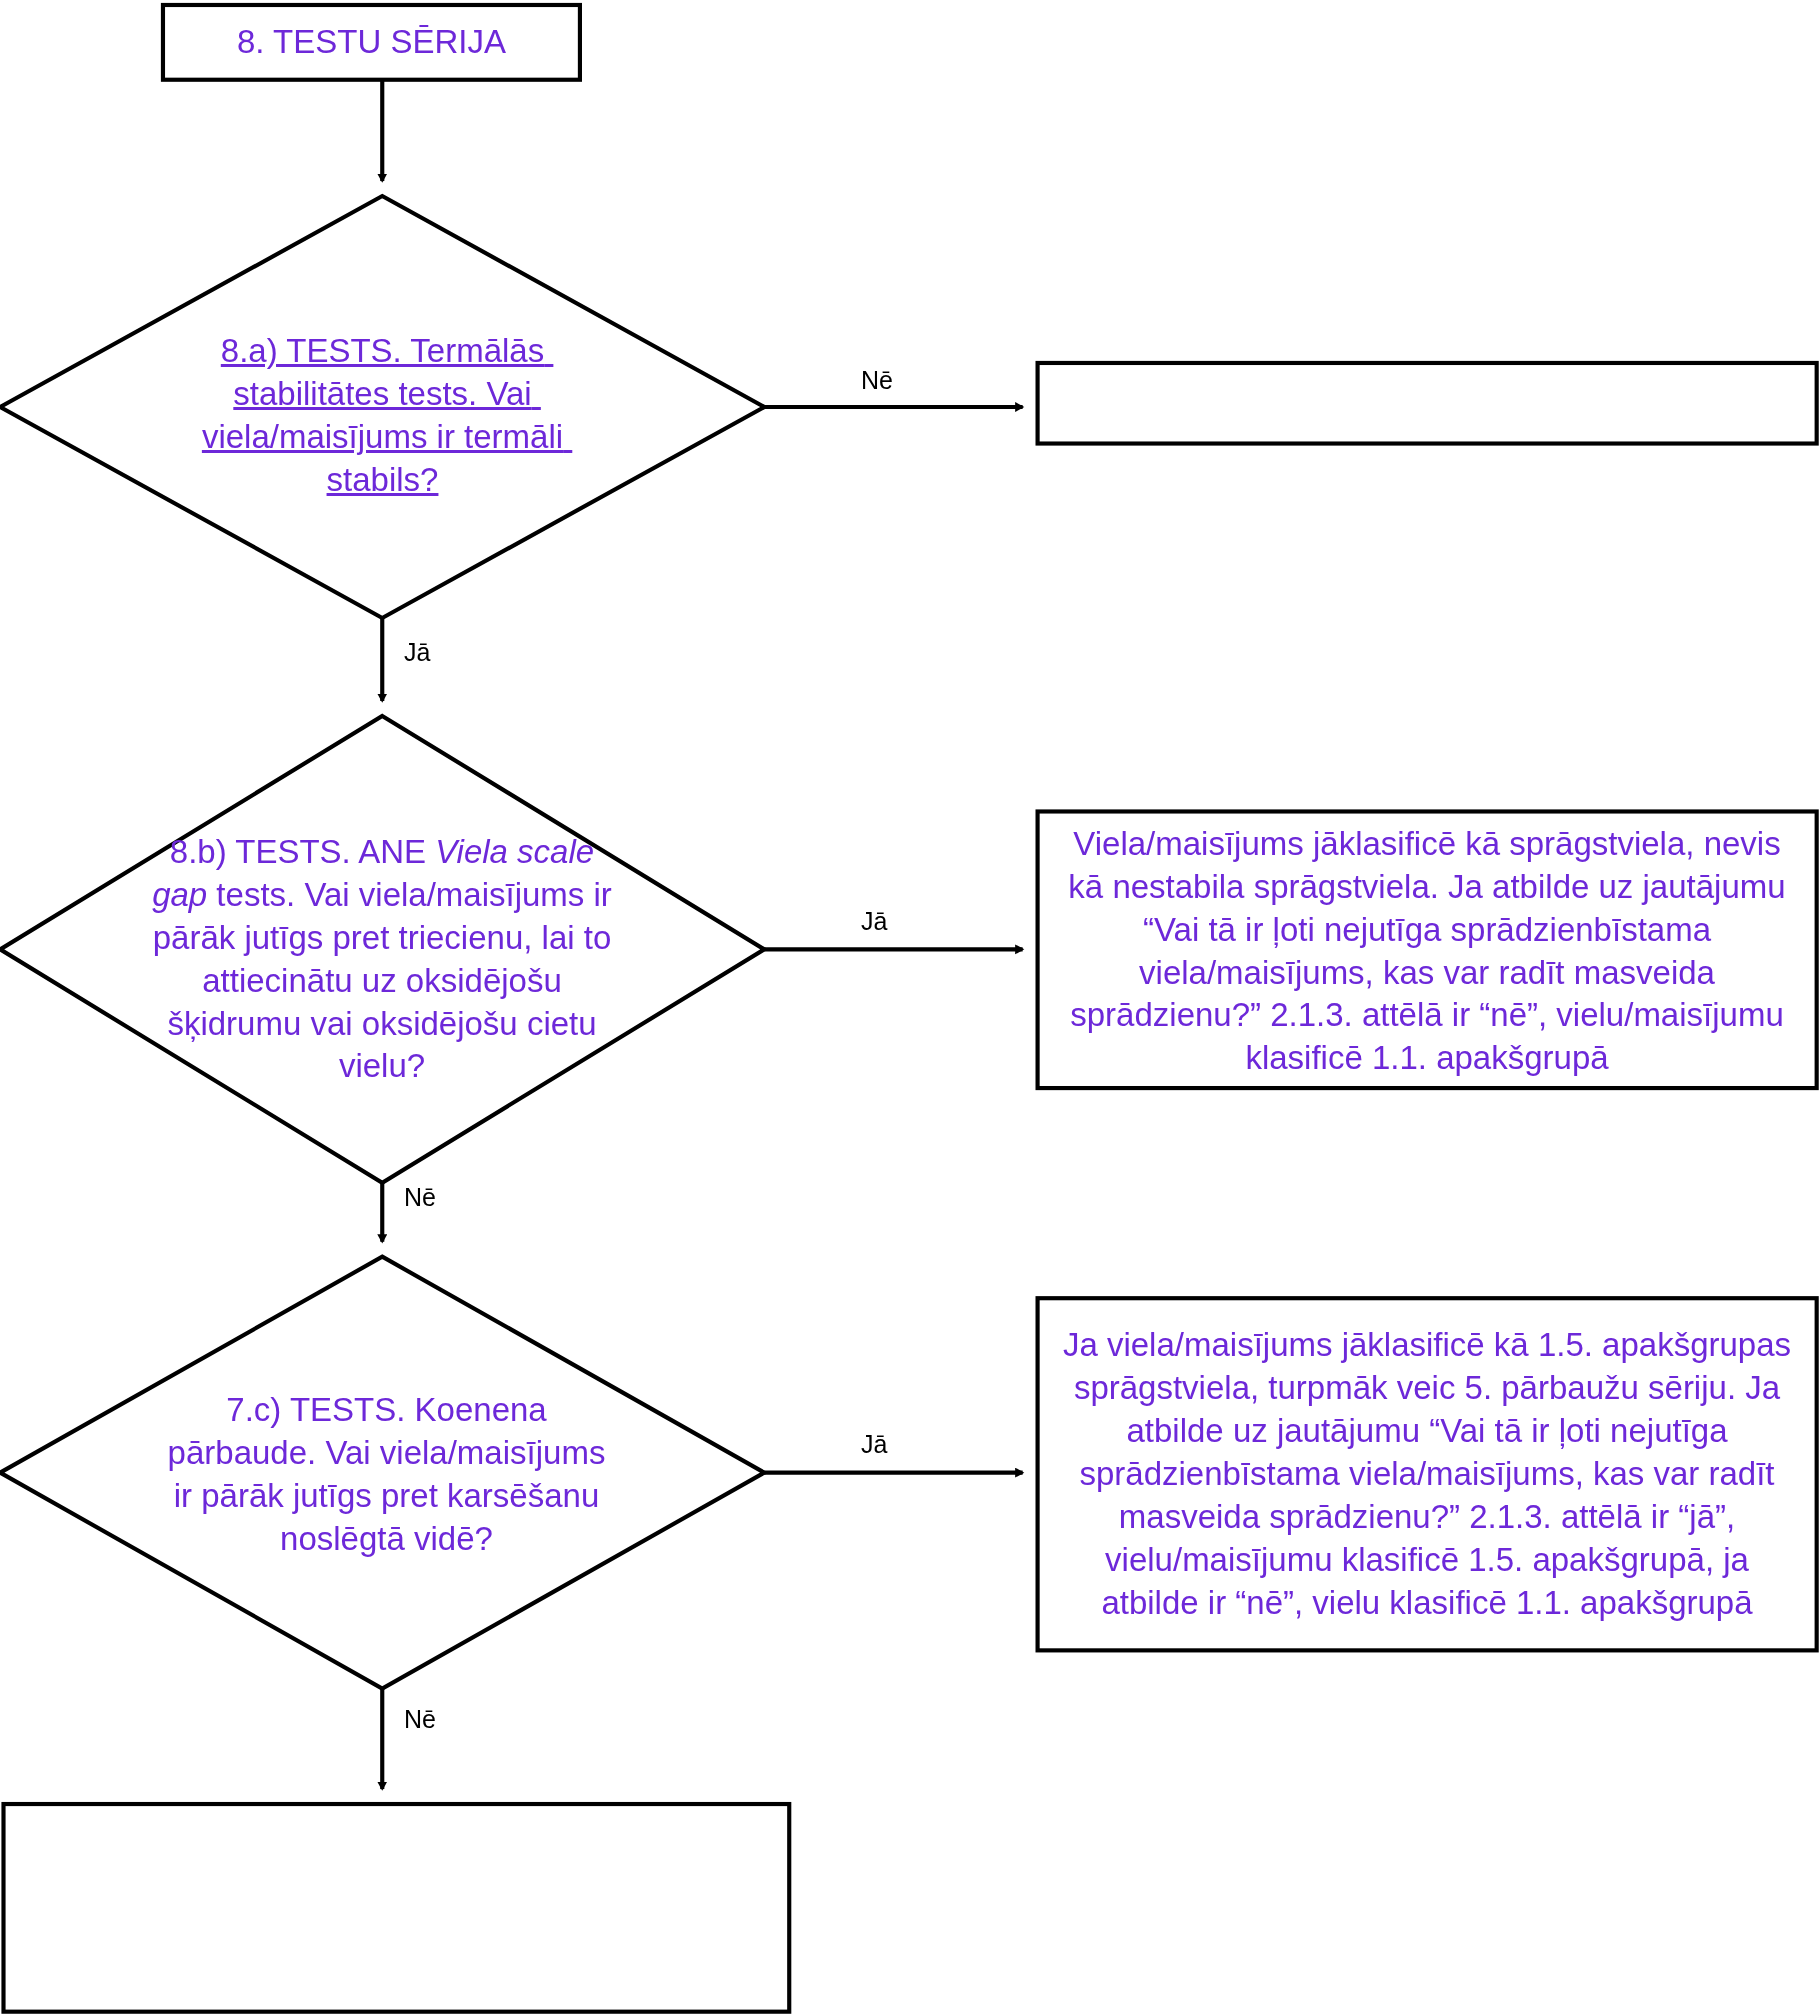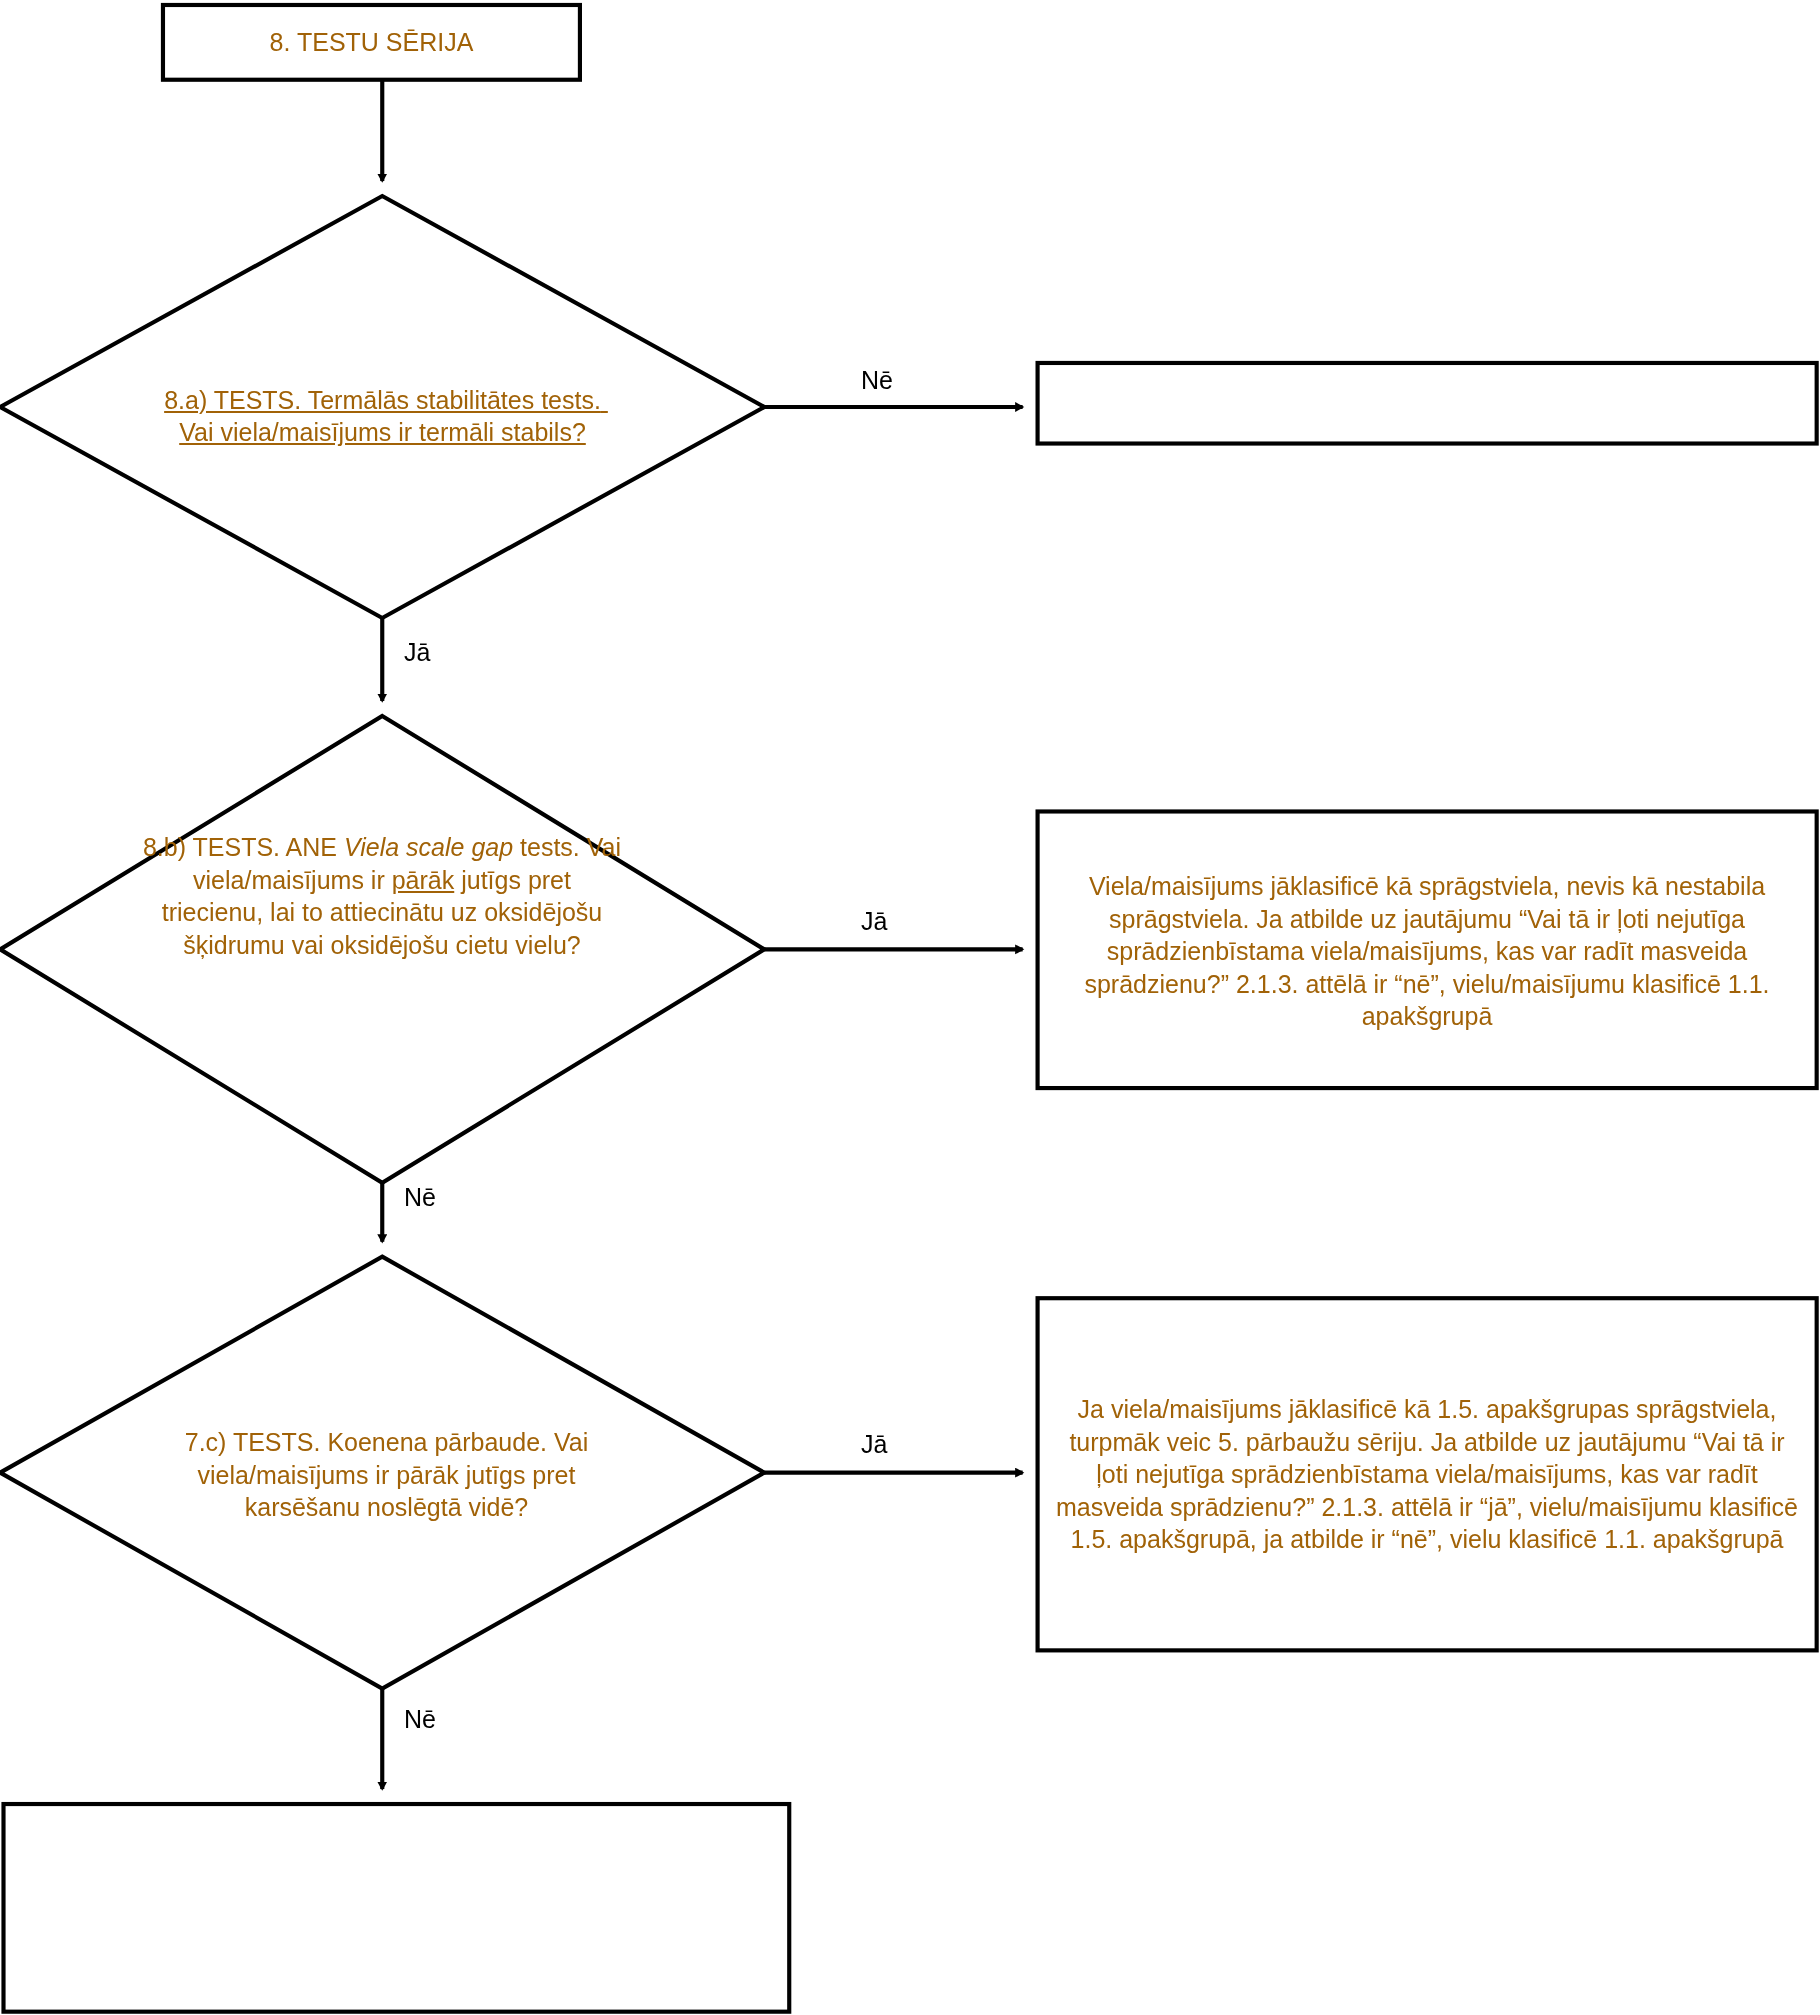--- a/index.html
+++ b/index.html
@@ -26,33 +26,33 @@
     height: 2015px;
     pointer-events: none;
   }
   .node-text {
     position: absolute;
     display: flex;
     align-items: center;
     justify-content: center;
     text-align: center;
     line-height: 1.30;
-    font-size: 25px;
-    color: #a16207;
+    font-size: 33px;
+    color: #6d28d9;
     white-space: pre-wrap;
   }
   .edge-label {
     position: absolute;
     font-size: 25px;
     color: #000000;
     text-align: left;
     white-space: nowrap;
   }
   .it { font-style: italic; }
-  .ul { text-decoration: underline; }
+  .ul { }
 </style>
 </head>
 <body>
 
 <div id="canvas">
 
   <svg class="layer" viewBox="0 0 2192 2426">
     <defs>
       <marker id="arrow" markerWidth="18" markerHeight="18" refX="9" refY="6" orient="auto" markerUnits="userSpaceOnUse">
         <path d="M0,0 L0,12 L11,6 z" fill="#000000"></path>

